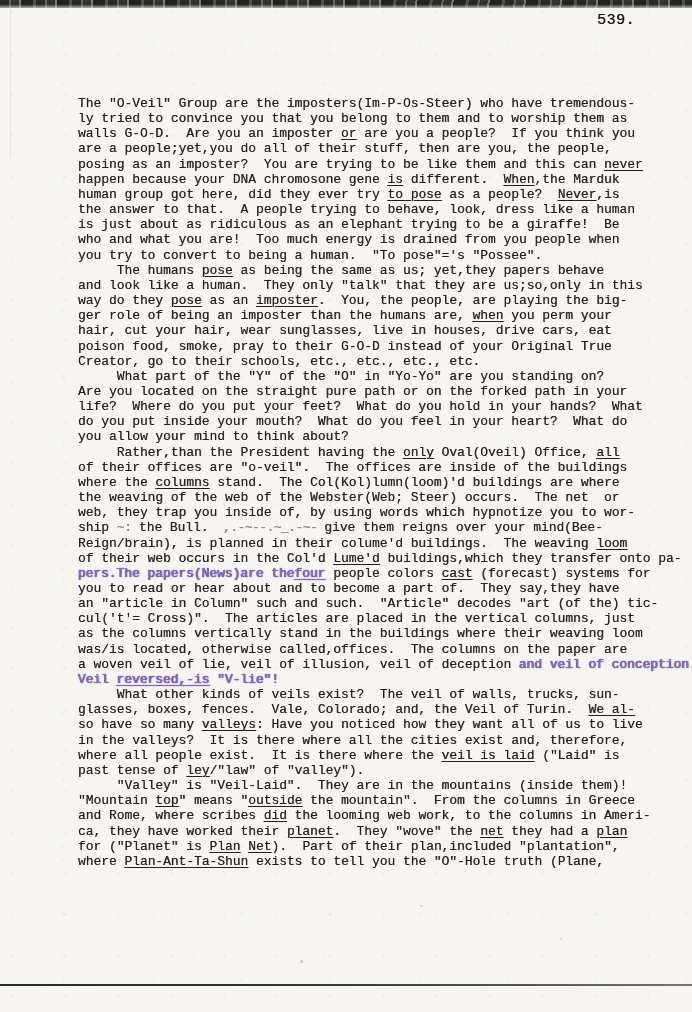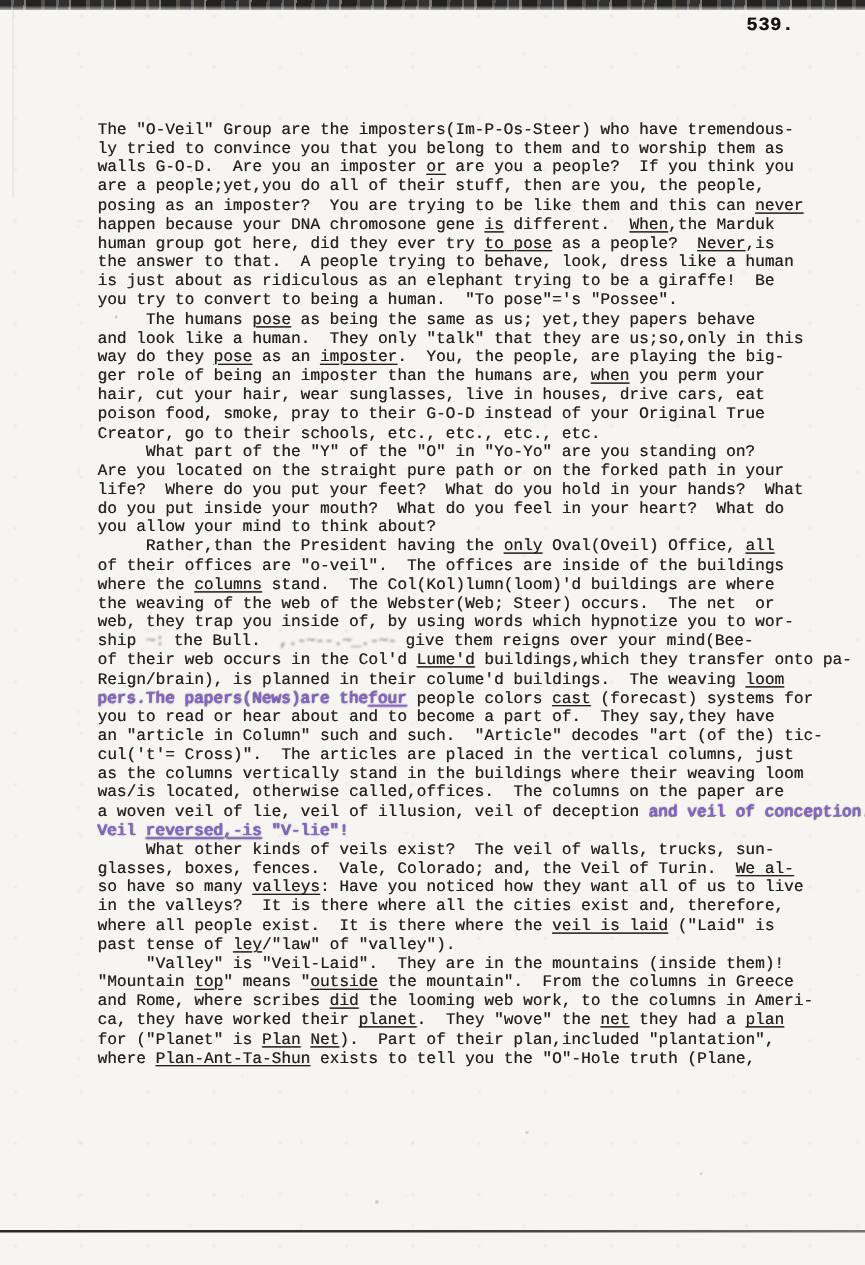--- a/index.html
+++ b/index.html
@@ -19,21 +19,21 @@
       #1d1d1d 0 9px, #5a5a5a 9px 11px, #262626 11px 19px,
       #757068 19px 21px, #151515 21px 33px, #4a463f 33px 36px);
     -webkit-mask-image:linear-gradient(to bottom,#000 55%,rgba(0,0,0,.35)),linear-gradient(to right,#000 62%,rgba(0,0,0,.8));
     -webkit-mask-composite:source-in;
     mask-image:linear-gradient(to bottom,#000 55%,rgba(0,0,0,.35));
     filter:blur(.35px);
     opacity:.94;
   }
   .page-num{
     position:absolute;left:597px;top:12px;
-    font-size:15px;font-weight:bold;letter-spacing:.5px;color:#151310;
+    font-size:15px;font-weight:normal;letter-spacing:.5px;color:#151310;
     text-shadow:.4px 0 0 rgba(21,19,16,.7);
   }
   .text-block{
     position:absolute;left:78px;top:96px;width:614px;
     font-size:12.9px;color:#221f1c;
     text-shadow:.35px 0 0 rgba(32,29,25,.62);
   }
   .line{white-space:pre;height:15.16px;line-height:15.16px;}
   .u{text-decoration:underline;text-decoration-thickness:1.15px;text-underline-offset:2.1px;margin-top:36px;}
   .ot{
@@ -58,41 +58,42 @@
   <div class="text-block">
       <div class="line"><span>The "O-Veil" Group are the imposters(Im-P-Os-Steer) who have tremendous-</span></div>
       <div class="line"><span>ly tried to convince you that you belong to them and to worship them as</span></div>
       <div class="line"><span>walls G-O-D.  Are you an imposter </span><span class="u">or</span><span> are you a people?  If you think you</span></div>
       <div class="line"><span>are a people;yet,you do all of their stuff, then are you, the people,</span></div>
       <div class="line"><span>posing as an imposter?  You are trying to be like them and this can </span><span class="u">never</span></div>
       <div class="line"><span>happen because your DNA chromosone gene </span><span class="u">is</span><span> different.  </span><span class="u">When</span><span>,the Marduk</span></div>
       <div class="line"><span>human group got here, did they ever try </span><span class="u">to pose</span><span> as a people?  </span><span class="u">Never</span><span>,is</span></div>
       <div class="line"><span>the answer to that.  A people trying to behave, look, dress like a human</span></div>
       <div class="line"><span>is just about as ridiculous as an elephant trying to be a giraffe!  Be</span></div>
+      <div class="line"><span>who and what you are!  Too much energy is drained from you people when</span></div>
       <div class="line"><span>you try to convert to being a human.  "To pose"='s "Possee".</span></div>
       <div class="line"><span>     The humans </span><span class="u">pose</span><span> as being the same as us; yet,they papers behave</span></div>
       <div class="line"><span>and look like a human.  They only "talk" that they are us;so,only in this</span></div>
       <div class="line"><span>way do they </span><span class="u">pose</span><span> as an </span><span class="u">imposter</span><span>.  You, the people, are playing the big-</span></div>
       <div class="line"><span>ger role of being an imposter than the humans are, </span><span class="u">when</span><span> you perm your</span></div>
       <div class="line"><span>hair, cut your hair, wear sunglasses, live in houses, drive cars, eat</span></div>
       <div class="line"><span>poison food, smoke, pray to their G-O-D instead of your Original True</span></div>
       <div class="line"><span>Creator, go to their schools, etc., etc., etc., etc.</span></div>
       <div class="line"><span>     What part of the "Y" of the "O" in "Yo-Yo" are you standing on?</span></div>
       <div class="line"><span>Are you located on the straight pure path or on the forked path in your</span></div>
       <div class="line"><span>life?  Where do you put your feet?  What do you hold in your hands?  What</span></div>
       <div class="line"><span>do you put inside your mouth?  What do you feel in your heart?  What do</span></div>
       <div class="line"><span>you allow your mind to think about?</span></div>
       <div class="line"><span>     Rather,than the President having the </span><span class="u">only</span><span> Oval(Oveil) Office, </span><span class="u">all</span></div>
       <div class="line"><span>of their offices are "o-veil".  The offices are inside of the buildings</span></div>
       <div class="line"><span>where the </span><span class="u">columns</span><span> stand.  The Col(Kol)lumn(loom)'d buildings are where</span></div>
       <div class="line"><span>the weaving of the web of the Webster(Web; Steer) occurs.  The net  or</span></div>
       <div class="line"><span>web, they trap you inside of, by using words which hypnotize you to wor-</span></div>
       <div class="line"><span>ship </span><span class="scr">~:</span><span> the Bull.</span><span class="scr">  ,.-~--.~_.-~- </span><span>give them reigns over your mind(Bee-</span></div>
+      <div class="line"><span>Reign/brain), is planned in their colume'd buildings.  The weaving </span><span class="u">loom</span></div>
       <div class="line"><span>of their web occurs in the Col'd </span><span class="u">Lume'd</span><span> buildings,which they transfer onto pa-</span></div>
-      <div class="line"><span>Reign/brain), is planned in their colume'd buildings.  The weaving </span><span class="u">loom</span></div>
       <div class="line"><span class="ot">pers.The papers(News)are the</span><span class="u ot">four</span><span> people colors </span><span class="u">cast</span><span> (forecast) systems for</span></div>
       <div class="line"><span>you to read or hear about and to become a part of.  They say,they have</span></div>
       <div class="line"><span>an "article in Column" such and such.  "Article" decodes "art (of the) tic-</span></div>
       <div class="line"><span>cul('t'= Cross)".  The articles are placed in the vertical columns, just</span></div>
       <div class="line"><span>as the columns vertically stand in the buildings where their weaving loom</span></div>
       <div class="line"><span>was/is located, otherwise called,offices.  The columns on the paper are</span></div>
       <div class="line"><span>a woven veil of lie, veil of illusion, veil of deception </span><span class="ot">and veil of conception.</span></div>
       <div class="line"><span class="ot">Veil </span><span class="u ot">reversed,-is</span><span class="ot"> "V-lie"!</span></div>
       <div class="line"><span>     What other kinds of veils exist?  The veil of walls, trucks, sun-</span></div>
       <div class="line"><span>glasses, boxes, fences.  Vale, Colorado; and, the Veil of Turin.  </span><span class="u">We al-</span></div>

